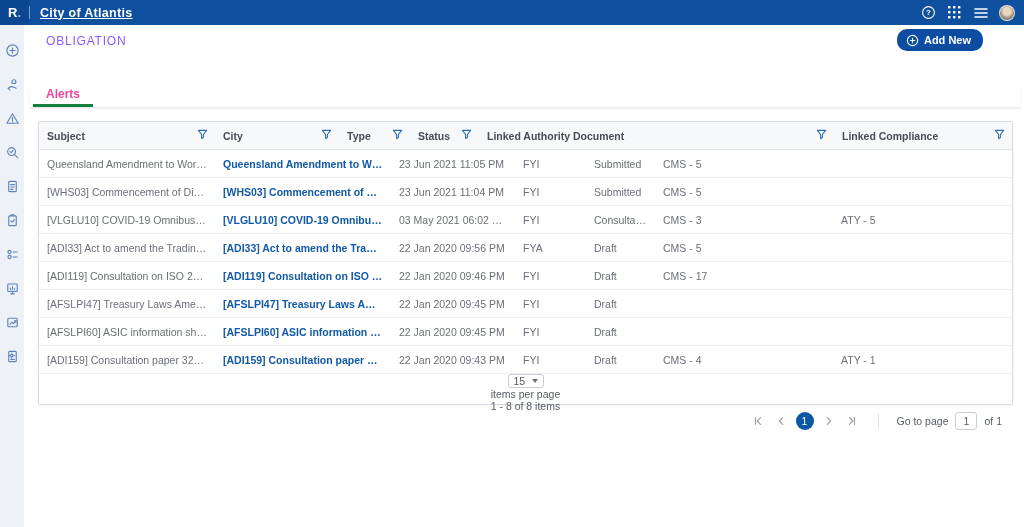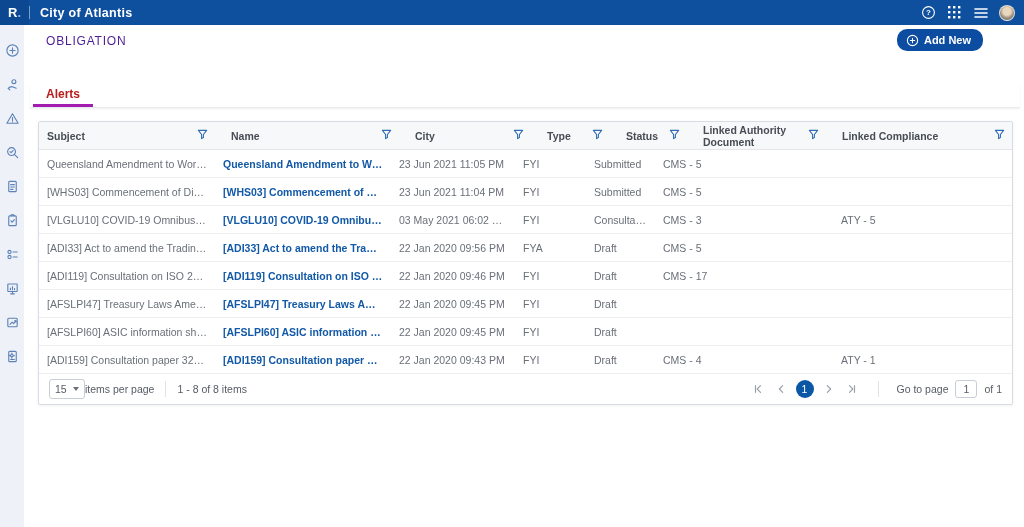--- a/index.html
+++ b/index.html
@@ -6,72 +6,72 @@
   html,body { width:1024px; height:527px; overflow:hidden; background:#ffffff;
               font-family:"Liberation Sans", sans-serif; }
 
   
   .appbar { position:absolute; top:0; left:0; width:1024px; height:25px;
             background:#0e4f9e; display:flex; align-items:center; color:#fff; }
   .logo-box { width:29px; height:25px; display:flex; align-items:center; justify-content:center;
               background:#0c4892; font-weight:bold; font-size:13px; }
   .logo-dot { color:#8fb3dd; }
   .logo-divider { width:1px; height:13px; background:rgba(255,255,255,0.45); }
-  .app-title { margin-left:10px; font-size:12.5px; font-weight:bold; letter-spacing:0.3px; }
+  .app-title { margin-left:10px; font-size:12.5px; font-weight:bold; letter-spacing:0.3px;text-decoration:underline; }
   .appbar-right { margin-left:auto; display:flex; align-items:center; gap:11px; padding-right:9px; }
   .appbar-icon { width:15px; height:15px; display:flex; align-items:center; justify-content:center; cursor:pointer; }
   .avatar { width:16px; height:16px; border-radius:50%;
             background:radial-gradient(circle at 50% 38%, #e8d6bd 0 35%, #9a8e7c 60%, #5c6470 100%);
             border:1px solid rgba(255,255,255,0.7); }
 
   
   .sidebar { position:absolute; top:25px; left:0; width:24px; height:502px;
              background:#eef1f7; display:flex; flex-direction:column; align-items:center; padding-top:8px; }
   .side-icon { width:24px; height:34px; display:flex; align-items:center; justify-content:center; cursor:pointer; }
   .side-icon svg { stroke:#5d83b8; fill:none; stroke-width:1.2; stroke-linecap:round; stroke-linejoin:round; }
 
   
   .page-head { position:absolute; top:25px; left:24px; width:1000px; height:50px; }
-  .page-title { position:absolute; left:22px; top:9px; font-size:12px; color:#4c1d95; letter-spacing:0.8px; }
+  .page-title { position:absolute; left:22px; top:9px; font-size:12px; color:#8b5cf6; letter-spacing:0.8px; }
   .add-new-btn { position:absolute; right:41px; top:4px; height:22px; padding:0 12px 0 9px;
                  background:#0c4da2; color:#fff; border:none; border-radius:10px;
                  font-size:11px; font-weight:bold; display:flex; align-items:center; gap:5px; cursor:pointer;
                  font-family:"Liberation Sans", sans-serif; }
 
   
   .tabstrip { position:absolute; top:85px; left:30px; width:990px; height:23px; background:#fff;
               border-bottom:1px solid #e8eaee; box-shadow:0 1px 2px rgba(40,50,70,0.08);
               display:flex; align-items:flex-end; padding-left:3px; }
-  .tab { padding:0 13px 3px 13px; font-size:12px; font-weight:bold; color:#b91c1c;
-         border-bottom:3px solid #a21caf; cursor:pointer; }
+  .tab { padding:0 13px 3px 13px; font-size:12px; font-weight:bold; color:#ec4899;
+         border-bottom:3px solid #15803d; cursor:pointer; }
 
   
   .card { position:absolute; top:121px; left:38px; width:975px; background:#fff;
           border:1px solid #d9dce4; border-radius:2px; box-shadow:0 1px 3px rgba(40,50,70,0.07); }
-  .thead { display:flex; height:28px; background:#f7f8fa; border-bottom:1px solid #e4e6ec; align-items:center;gap:8px; }
+  .thead { display:flex; height:28px; background:#f7f8fa; border-bottom:1px solid #e4e6ec; align-items:center; }
   .hcell { display:flex; align-items:center; justify-content:space-between; padding:0 7px 0 8px;
            font-size:10.5px; font-weight:bold; color:#474c55; }
   .funnel { flex:none; cursor:pointer; margin-left:4px; }
   .funnel svg { stroke:#2f6cb3; fill:none; stroke-width:1.2; stroke-linejoin:round; }
 
   .trow { display:flex; height:28px; align-items:center; border-bottom:1px solid #eceef2; }
   .cell { padding:0 8px; font-size:10.5px; color:#6a6f78; white-space:nowrap; overflow:hidden; text-overflow:ellipsis; }
   .name-link { color:#1259a7; font-weight:bold; text-decoration:none; cursor:pointer;
                white-space:nowrap; overflow:hidden; text-overflow:ellipsis; display:block; }
 
   .col-subject    { width:176px; flex:none; }
   .col-name       { width:176px; flex:none; }
   .col-date       { width:124px; flex:none; }
   .col-type       { width:71px;  flex:none; }
   .col-status     { width:69px;  flex:none; }
   .col-compliance { width:178px; flex:none; }
   .col-authority  { flex:1; }
 
   
-  .pager { display:flex; align-items:center; height:30px; padding:0 10px; font-size:10.5px; color:#565b64; }
+  .pager { display:flex; align-items:center; height:30px; padding:0 10px; font-size:10.5px; color:#565b64;flex-direction:column; }
   .pagesize-select { width:36px; height:20px; border:1px solid #c9cdd6; border-radius:3px; background:#fff;
                      display:flex; align-items:center; justify-content:space-between; padding:0 5px; cursor:pointer; }
   .caret { width:0; height:0; border-left:3.5px solid transparent; border-right:3.5px solid transparent;
            border-top:4px solid #6a6f78; }
   .pager-label { }
   .pager-divider { width:1px; height:16px; background:#dfe2e8; margin:0 11px; }
   .pager-right { margin-left:auto; display:flex; align-items:center; gap:7px; }
   .pg-btn { width:16px; height:16px; display:flex; align-items:center; justify-content:center; cursor:pointer; }
   .pg-btn svg { stroke:#9aa0aa; fill:none; stroke-width:1.4; stroke-linecap:round; stroke-linejoin:round; }
   .pg-current { width:18px; height:18px; border-radius:50%; background:#0c57a5; color:#fff;
@@ -206,26 +206,20 @@
 
 <div class="tabstrip">
   <div class="tab">Alerts</div>
 </div>
 
 <div class="card">
 
   <div class="thead">
     <div class="hcell col-subject">
       <span>Subject</span>
-      <span class="funnel"><svg width="11" height="11" viewBox="0 0 12 12">
-            <path d="M1.5 1.5h9L7 6v3.2L5 10.5V6L1.5 1.5z"></path>
-          </svg></span>
-    </div>
-    <div class="hcell col-name">
-      <span>Name</span>
       <span class="funnel"><svg width="11" height="11" viewBox="0 0 12 12">
             <path d="M1.5 1.5h9L7 6v3.2L5 10.5V6L1.5 1.5z"></path>
           </svg></span>
     </div>
     <div class="hcell col-date">
       <span>City</span>
       <span class="funnel"><svg width="11" height="11" viewBox="0 0 12 12">
             <path d="M1.5 1.5h9L7 6v3.2L5 10.5V6L1.5 1.5z"></path>
           </svg></span>
     </div>

